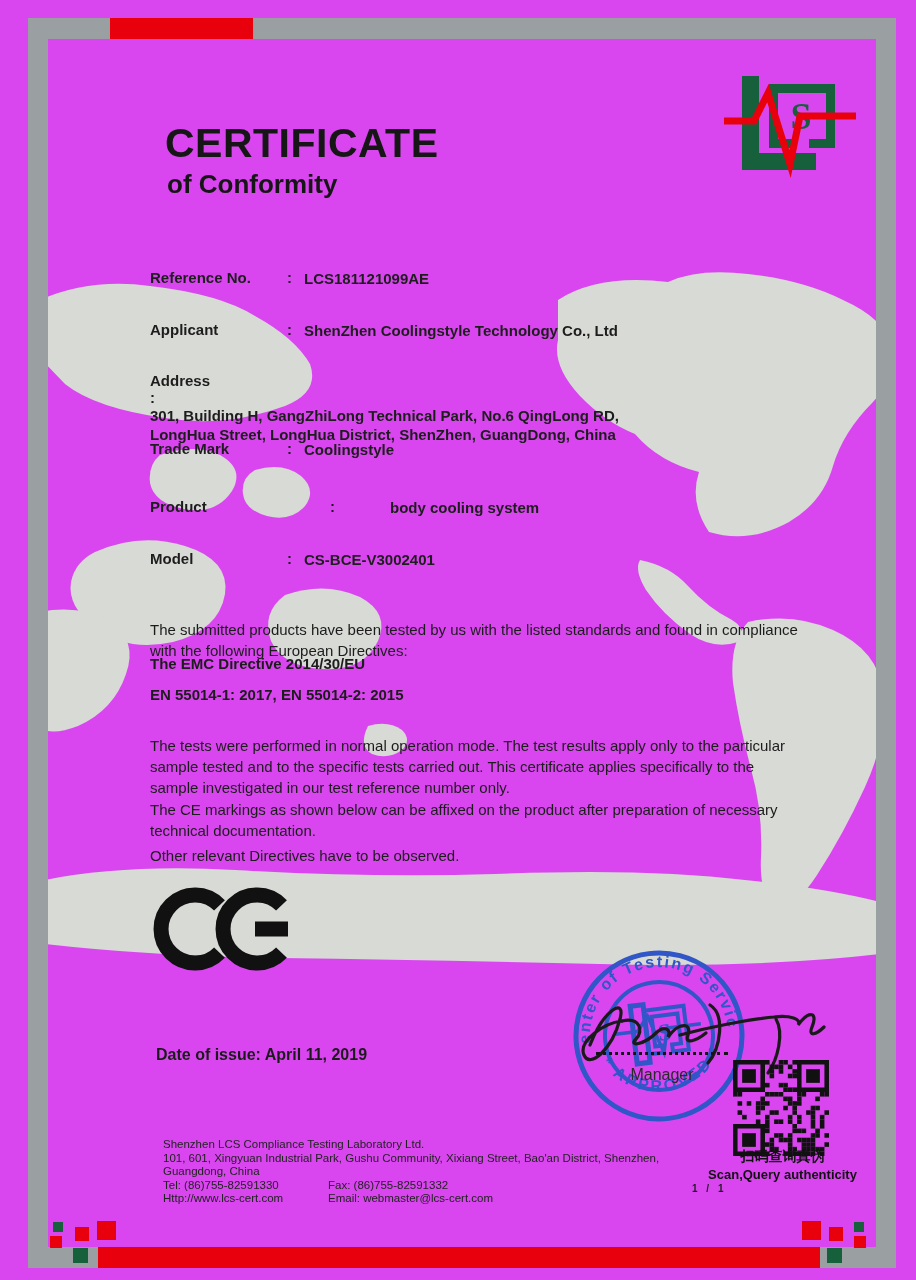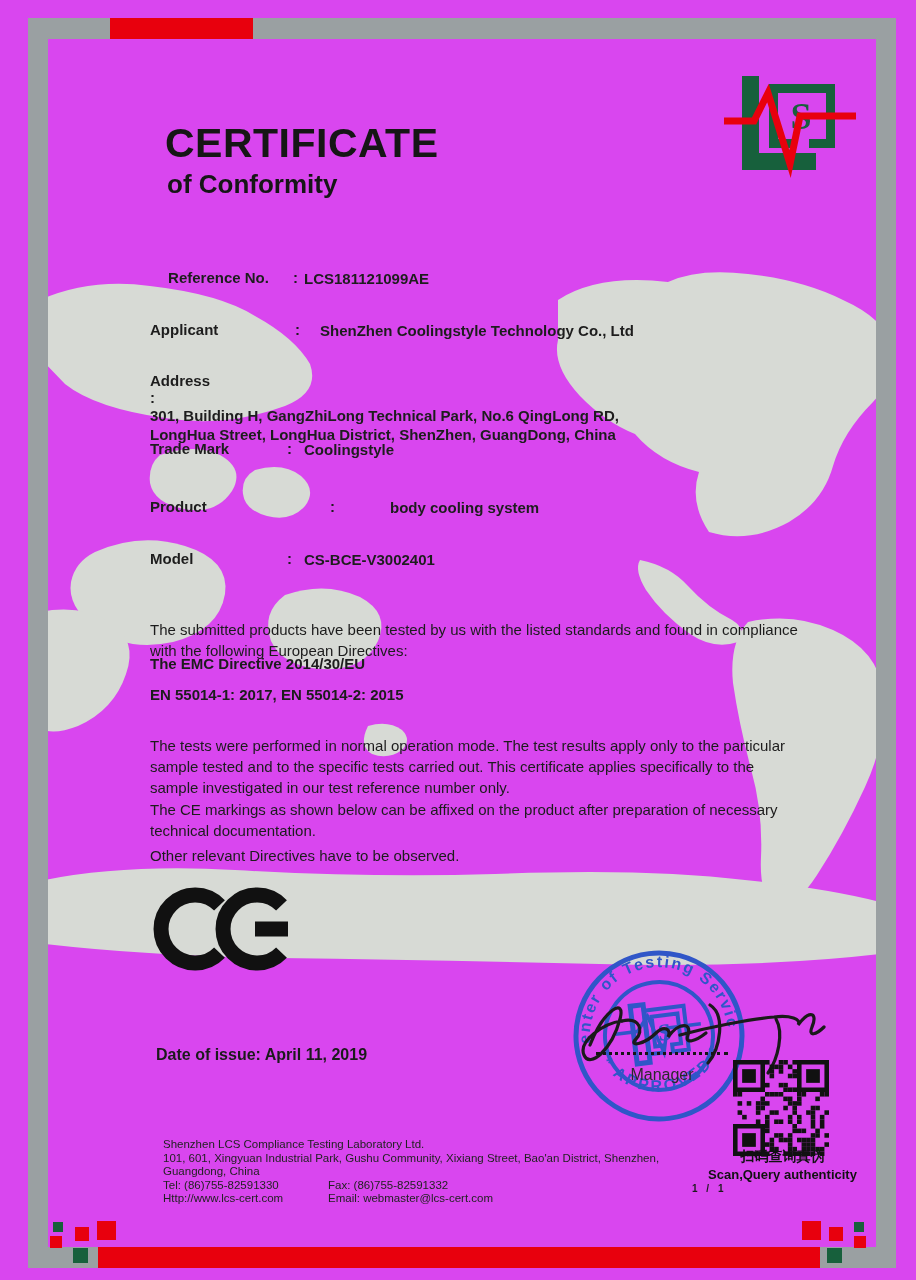--- a/index.html
+++ b/index.html
@@ -94,26 +94,26 @@
       <path d="M45,12 h66 v64 h-26 v-9 h17 v-46 h-48 v46 h14 v9 h-23 z" fill="#17603c"></path>
       <text x="77" y="57" font-size="38" font-weight="bold" fill="#17603c" font-family="Liberation Serif, serif" text-anchor="middle">S</text>
       <polyline points="0,49 30,49 44,21 66,92 76,44 92,44 132,44" fill="none" stroke="#e8000d" stroke-width="7" stroke-linejoin="miter"></polyline>
     </svg>
 
     <div class="title-block">
       <h1>CERTIFICATE</h1>
       <h2>of Conformity</h2>
     </div>
 
-    <div class="field" style="top:269px;text-align:center;">
+    <div class="field" style="top:269px;">
       <span class="lbl">Reference No.</span>
       <span class="col">:</span>
       <span class="val">LCS181121099AE</span>
     </div>
-    <div class="field" style="top:321px;gap:8px;">
+    <div class="field" style="top:321px;">
       <span class="lbl">Applicant</span>
       <span class="col">:</span>
       <span class="val">ShenZhen Coolingstyle Technology Co., Ltd</span>
     </div>
     <div class="field" style="top:372px;flex-direction:column;">
       <span class="lbl">Address</span>
       <span class="col">:</span>
       <span class="val">301, Building H, GangZhiLong Technical Park, No.6 QingLong RD, LongHua Street, LongHua District, ShenZhen, GuangDong, China</span>
     </div>
     <div class="field" style="top:440px;">

